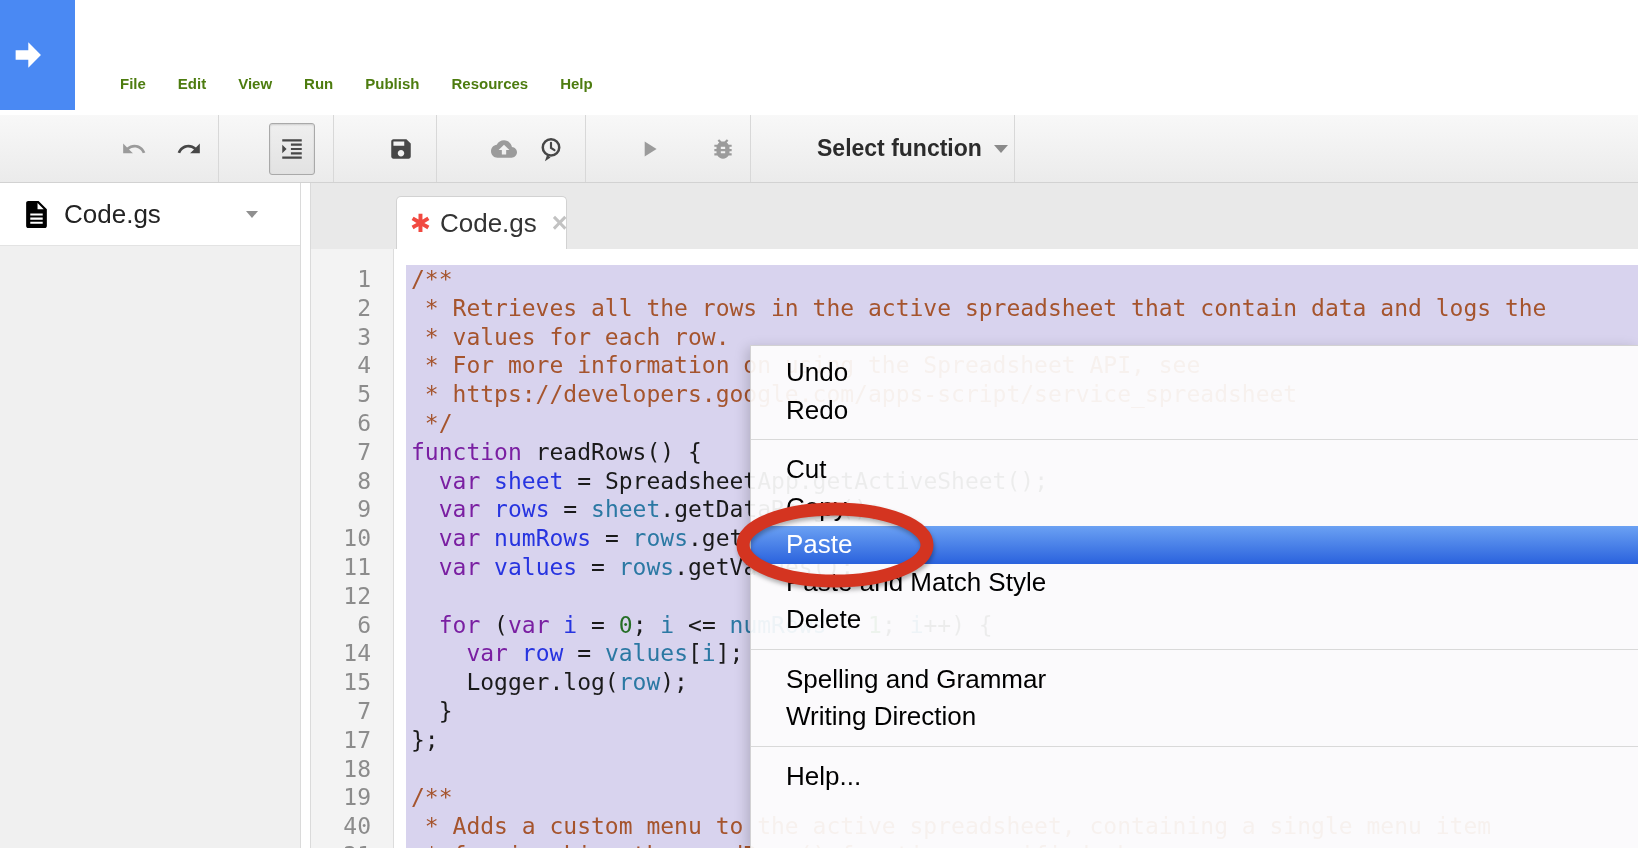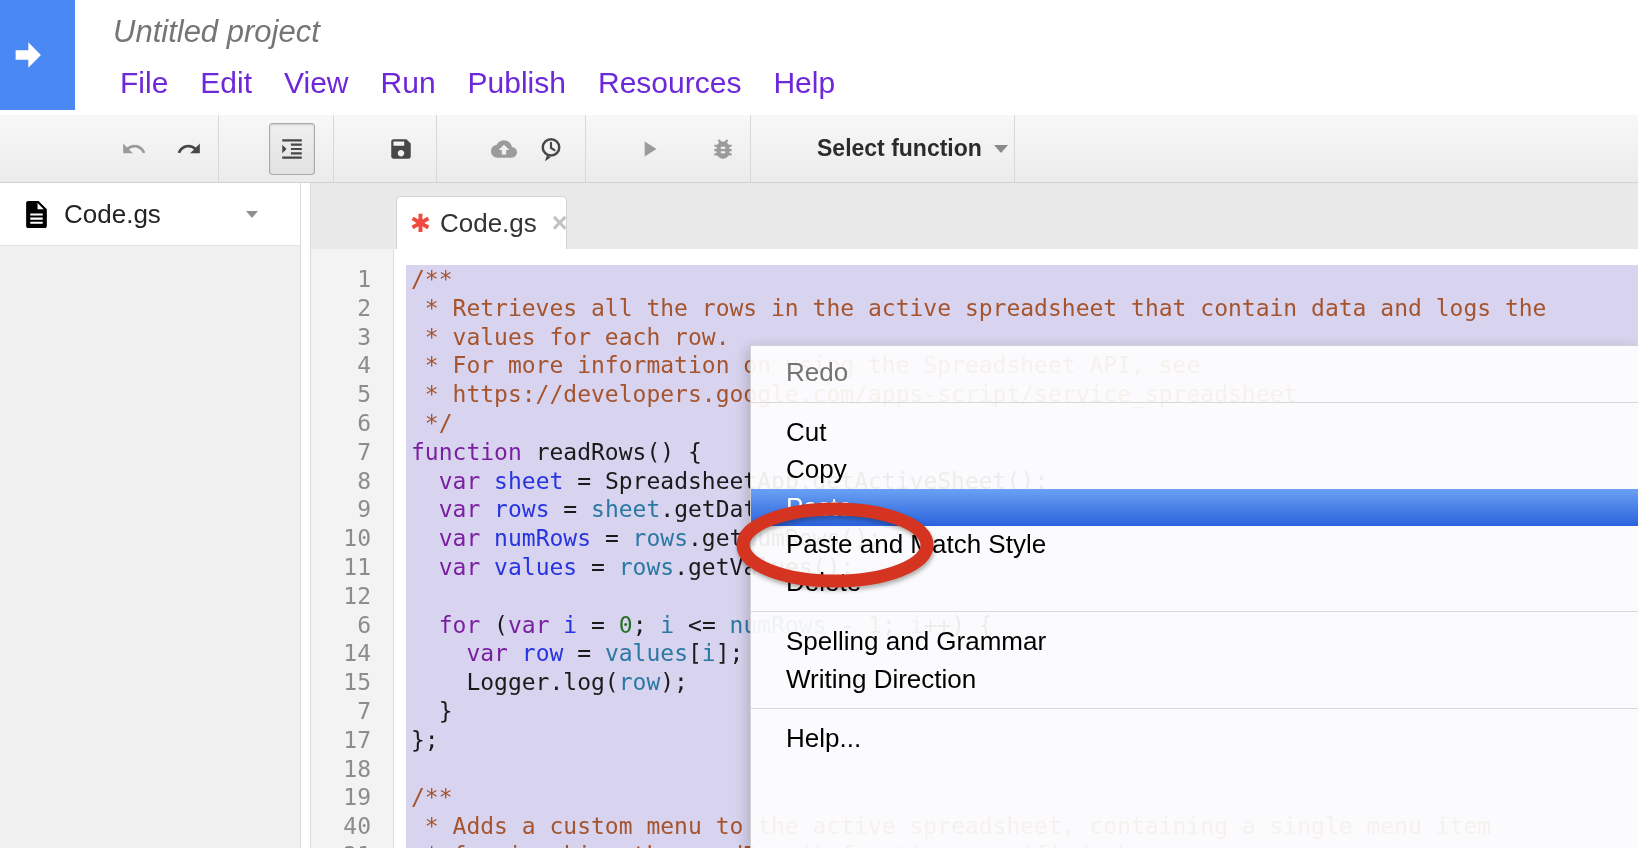--- a/index.html
+++ b/index.html
@@ -7,21 +7,21 @@
     width:1638px;height:848px;position:relative;overflow:hidden;
     background:#fff;font-family:"Liberation Sans",sans-serif;
     -webkit-font-smoothing:antialiased;
   }
   
   .header{position:absolute;left:0;top:0;width:1638px;height:115px;background:#fff;}
   .logo{position:absolute;left:0;top:0;width:75px;height:110px;background:var(--logo-blue,#4a89f3);}
   .logo svg{position:absolute;left:0;top:31px;width:64px;height:48px;}
   .title{position:absolute;left:113px;top:14px;font-size:31px;font-style:italic;color:#757575;}
   .menubar{position:absolute;left:104px;top:64px;height:38px;display:flex;align-items:center;}
-  .menubar .mi{padding:0 16px;font-size:30px;color:#6d28d9;cursor:default;}
+  .menubar .mi{padding:0 16px;font-size:15px;color:#4d7c0f;cursor:default;font-weight:bold;}
   
   .toolbar{
     position:absolute;left:0;top:115px;width:1638px;height:68px;box-sizing:border-box;
     background:linear-gradient(#f8f8f8,#ebebeb);border-bottom:1px solid #d2d2d2;
     display:flex;padding-left:112px;gap:32px;
   }
   .tb-group{box-sizing:border-box;border-right:1px solid #d8d8d8;display:flex;align-items:center;height:100%;}
   .tb-group.g1{width:107px;padding-left:9px;gap:29px;}
   .tb-group.g2{width:83px;justify-content:center;}
   .tb-group.g3{width:71px;justify-content:center;}
@@ -83,21 +83,21 @@
   .seg-pl{color:var(--code-plain,#1a1a1a);}
   
   .ctxmenu{
     position:absolute;left:750px;top:345px;right:0;bottom:0;z-index:10;box-sizing:border-box;
     background:rgba(253,253,253,0.93);
     border:1px solid rgba(0,0,0,0.16);border-right:none;border-bottom:none;
     box-shadow:-3px 3px 12px rgba(0,0,0,0.18);
     padding-top:8px;font-size:26px;
   }
   .ctx-item{height:37.5px;line-height:37.5px;padding-left:35px;color:#000;cursor:default;}
-  .ctx-item.disabled{color:#737373;}
+  .ctx-item.disabled{color:#000000;}
   .ctx-item.hl{
     background:linear-gradient(var(--menu-highlight-top,#6ba1f3),var(--menu-highlight-bottom,#2a62dd));
     color:#fff;
   }
   .ctx-sep{height:22px;position:relative;}
   .ctx-sep::after{content:'';position:absolute;left:0;right:0;top:10px;height:1px;background:#d9d9d9;}
   
   .annot{position:absolute;left:0;top:0;z-index:20;pointer-events:none;}
   .annot ellipse{
     fill:none;stroke:var(--annotation-red,#d43420);stroke-width:13px;
@@ -106,21 +106,20 @@
 </style>
 </head>
 <body>
 
 <div class="header">
   <div class="logo">
     <svg viewBox="0 0 75 110">
       <path d="M0 44 H29 V26 L58 55 29 84 V66 H0 Z" fill="#ffffff"></path>
     </svg>
   </div>
-  <div class="title">Untitled project</div>
   <div class="menubar">
       <span class="mi">File</span>
       <span class="mi">Edit</span>
       <span class="mi">View</span>
       <span class="mi">Run</span>
       <span class="mi">Publish</span>
       <span class="mi">Resources</span>
       <span class="mi">Help</span>
     </div>
 </div>
@@ -229,20 +228,21 @@
         <div class="ln">18</div>
         <div class="ln">19</div>
         <div class="ln">40</div>
         <div class="ln">21</div>
       </div>
     <div class="code"><div class="code-line sel"><span class="seg-cm">/**</span></div><div class="code-line sel"><span class="seg-cm"> * Retrieves all the rows in the active spreadsheet that contain data and logs the</span></div><div class="code-line sel"><span class="seg-cm"> * values for each row.</span></div><div class="code-line sel"><span class="seg-cm"> * For more information on using the Spreadsheet API, see</span></div><div class="code-line sel"><span class="seg-cm"> * https://developers.google.com/apps-script/service_spreadsheet</span></div><div class="code-line sel"><span class="seg-cm"> */</span></div><div class="code-line sel"><span class="seg-kw">function</span><span class="seg-pl"> readRows() {</span></div><div class="code-line sel"><span class="seg-pl">  </span><span class="seg-kw">var</span><span class="seg-pl"> </span><span class="seg-def">sheet</span><span class="seg-pl"> = SpreadsheetApp.getActiveSheet();</span></div><div class="code-line sel"><span class="seg-pl">  </span><span class="seg-kw">var</span><span class="seg-pl"> </span><span class="seg-def">rows</span><span class="seg-pl"> = </span><span class="seg-use">sheet</span><span class="seg-pl">.getDataRange();</span></div><div class="code-line sel"><span class="seg-pl">  </span><span class="seg-kw">var</span><span class="seg-pl"> </span><span class="seg-def">numRows</span><span class="seg-pl"> = </span><span class="seg-use">rows</span><span class="seg-pl">.getNumRows();</span></div><div class="code-line sel"><span class="seg-pl">  </span><span class="seg-kw">var</span><span class="seg-pl"> </span><span class="seg-def">values</span><span class="seg-pl"> = </span><span class="seg-use">rows</span><span class="seg-pl">.getValues();</span></div><div class="code-line sel"></div><div class="code-line sel"><span class="seg-pl">  </span><span class="seg-kw">for</span><span class="seg-pl"> (</span><span class="seg-kw">var</span><span class="seg-pl"> </span><span class="seg-def">i</span><span class="seg-pl"> = </span><span class="seg-num">0</span><span class="seg-pl">; </span><span class="seg-use">i</span><span class="seg-pl"> &lt;= </span><span class="seg-use">numRows</span><span class="seg-pl"> - </span><span class="seg-num">1</span><span class="seg-pl">; </span><span class="seg-use">i</span><span class="seg-pl">++) {</span></div><div class="code-line sel"><span class="seg-pl">    </span><span class="seg-kw">var</span><span class="seg-pl"> </span><span class="seg-def">row</span><span class="seg-pl"> = </span><span class="seg-use">values</span><span class="seg-pl">[</span><span class="seg-use">i</span><span class="seg-pl">];</span></div><div class="code-line sel"><span class="seg-pl">    Logger.log(</span><span class="seg-use">row</span><span class="seg-pl">);</span></div><div class="code-line sel"><span class="seg-pl">  }</span></div><div class="code-line sel"><span class="seg-pl">};</span></div><div class="code-line sel"></div><div class="code-line sel"><span class="seg-cm">/**</span></div><div class="code-line sel"><span class="seg-cm"> * Adds a custom menu to the active spreadsheet, containing a single menu item</span></div><div class="code-line sel"><span class="seg-cm"> * for invoking the readRows() function specified above.</span></div></div>
   </div>
 </div>
 
 <div class="ctxmenu">
+    <div class="ctx-item">Undo</div>
     <div class="ctx-item disabled">Redo</div>
     <div class="ctx-sep"></div>
     <div class="ctx-item">Cut</div>
     <div class="ctx-item">Copy</div>
     <div class="ctx-item hl">Paste</div>
     <div class="ctx-item">Paste and Match Style</div>
     <div class="ctx-item">Delete</div>
     <div class="ctx-sep"></div>
     <div class="ctx-item">Spelling and Grammar</div>
     <div class="ctx-item">Writing Direction</div>

